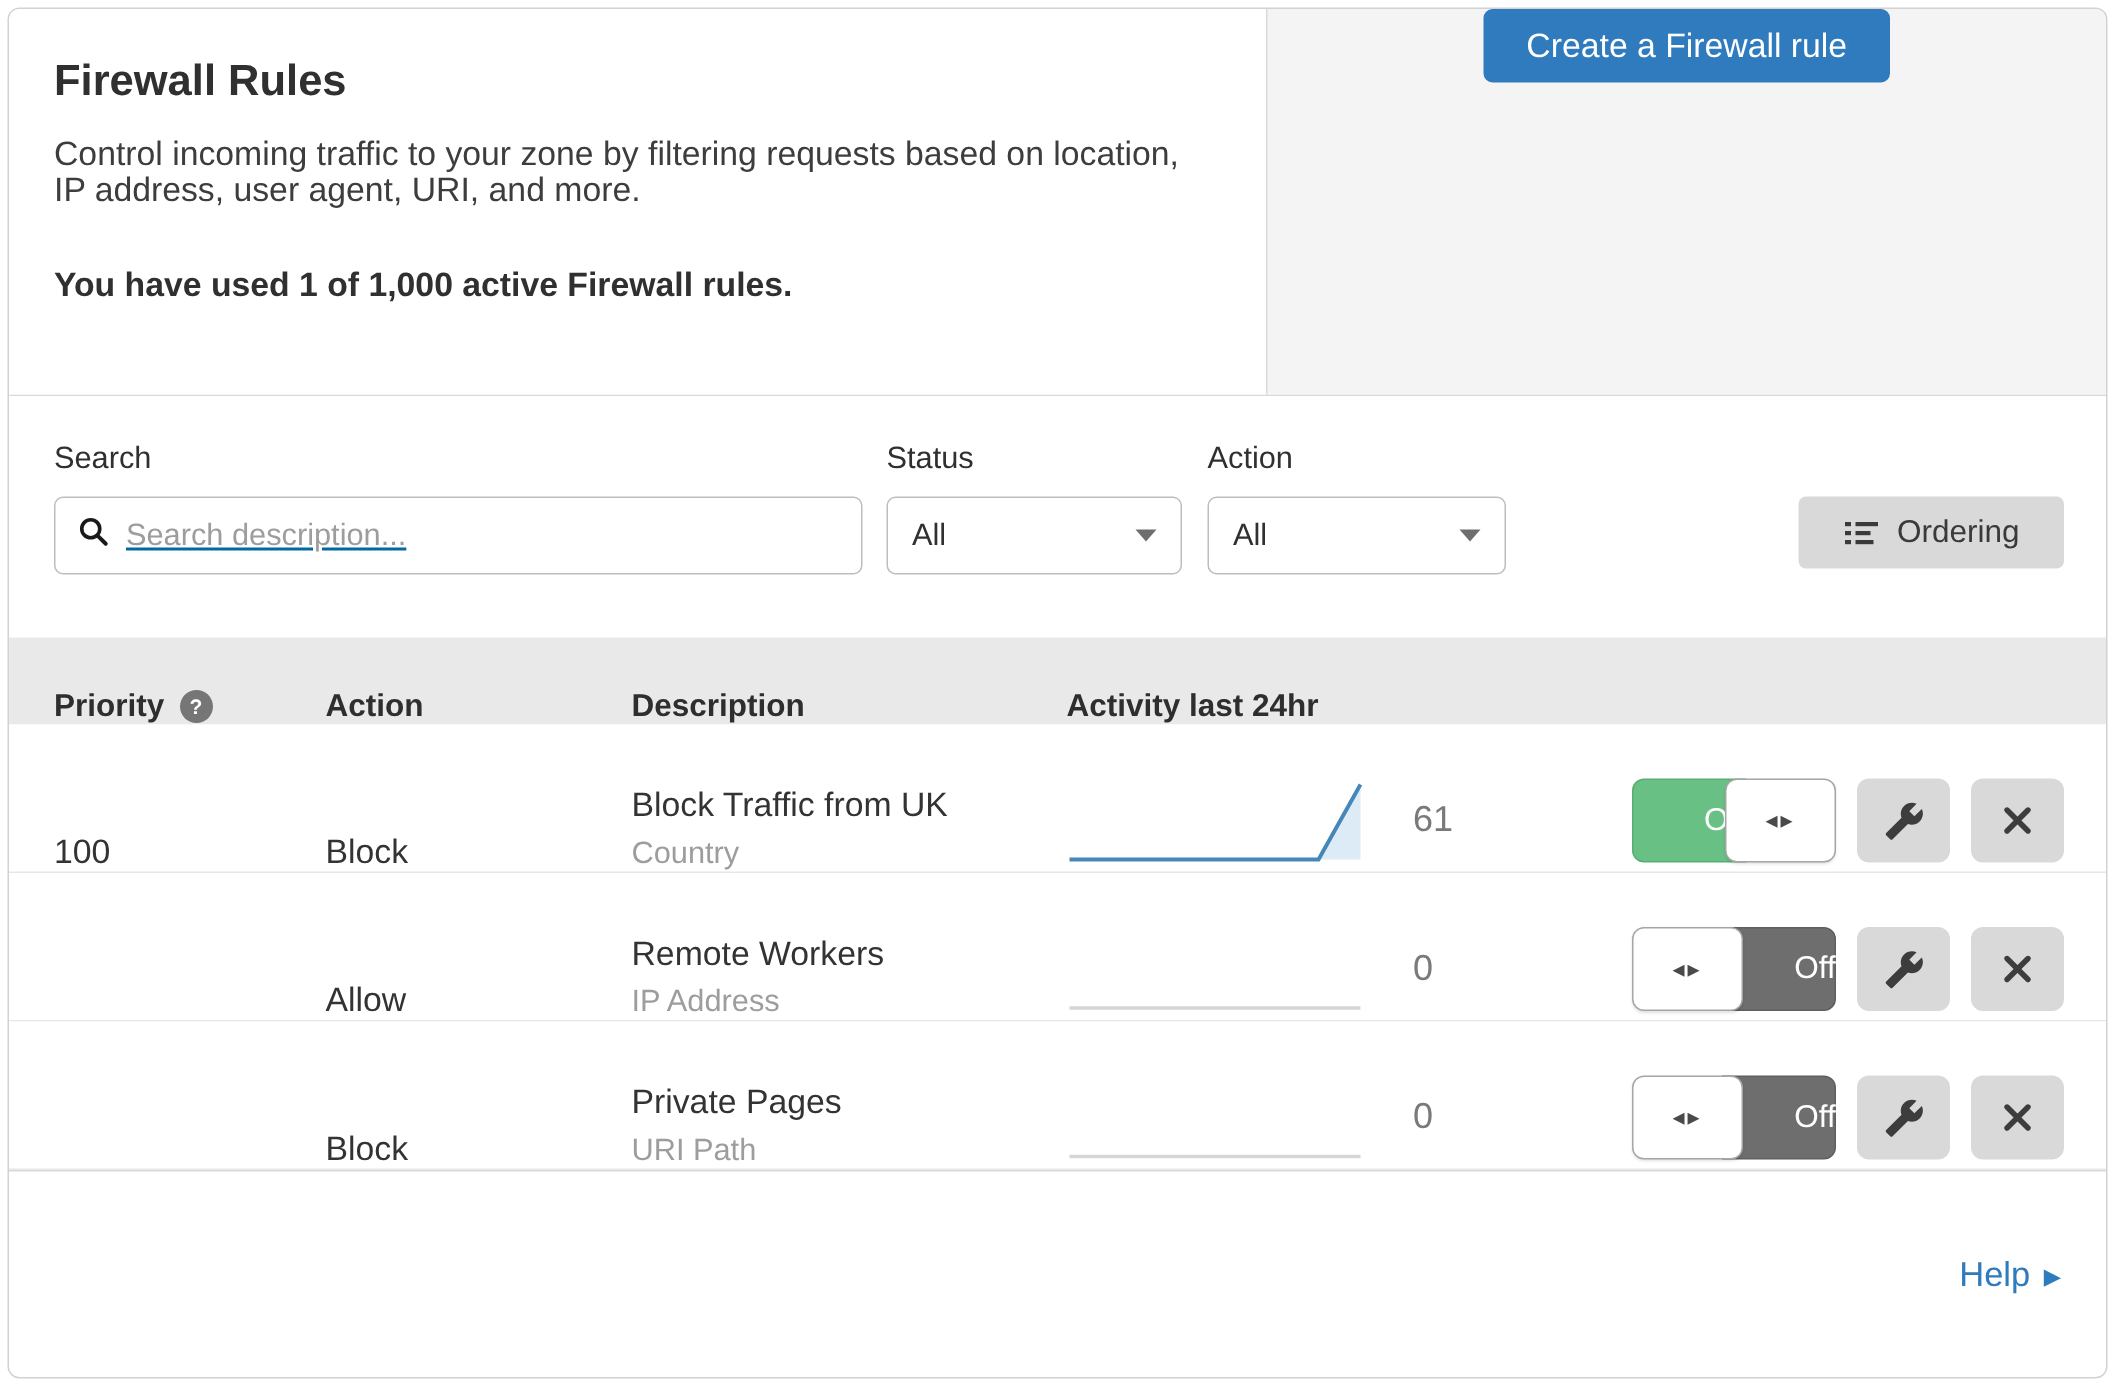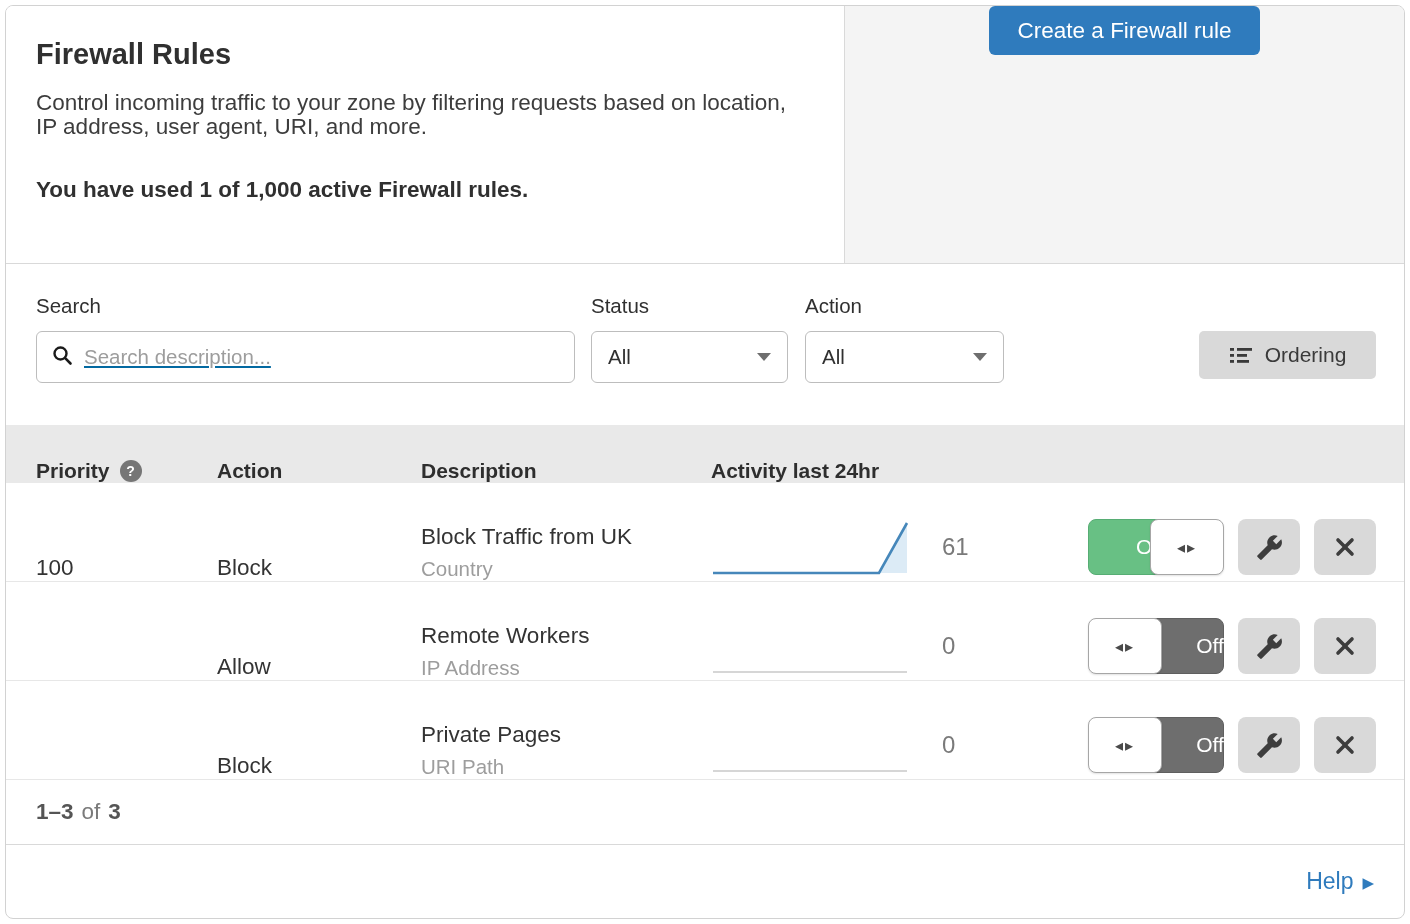--- a/index.html
+++ b/index.html
@@ -258,25 +258,20 @@
       </button>
       <button class="icon-btn">
         <svg width="22" height="22" viewBox="0 0 22 22">
           <line x1="4" y1="4" x2="18" y2="18" stroke="#3d3d3d" stroke-width="3.6" stroke-linecap="round"></line>
           <line x1="18" y1="4" x2="4" y2="18" stroke="#3d3d3d" stroke-width="3.6" stroke-linecap="round"></line>
         </svg>
       </button>
     </div>
   </div>
 
-  <div class="footer-range">
-    <b>1–3</b>
-    <span class="of-word">of</span>
-    <b>3</b>
-  </div>
 
   <div class="help-row">
     <a class="help-link">
       <span>Help</span>
       <span class="help-arrow">▶</span>
     </a>
   </div>
 
 </div>
 

